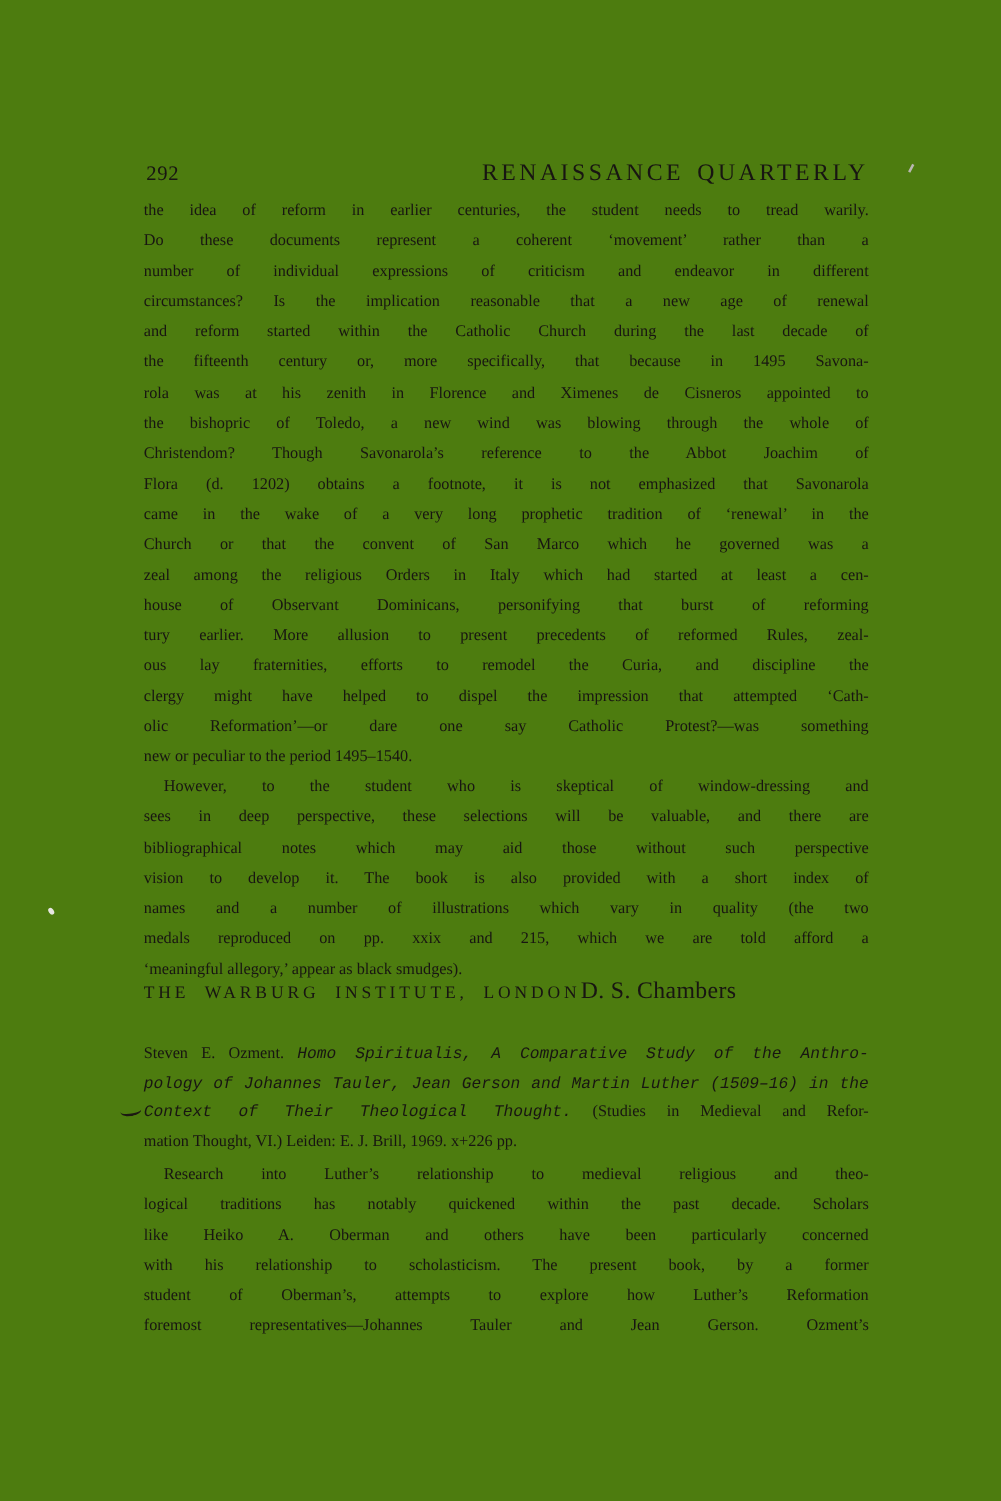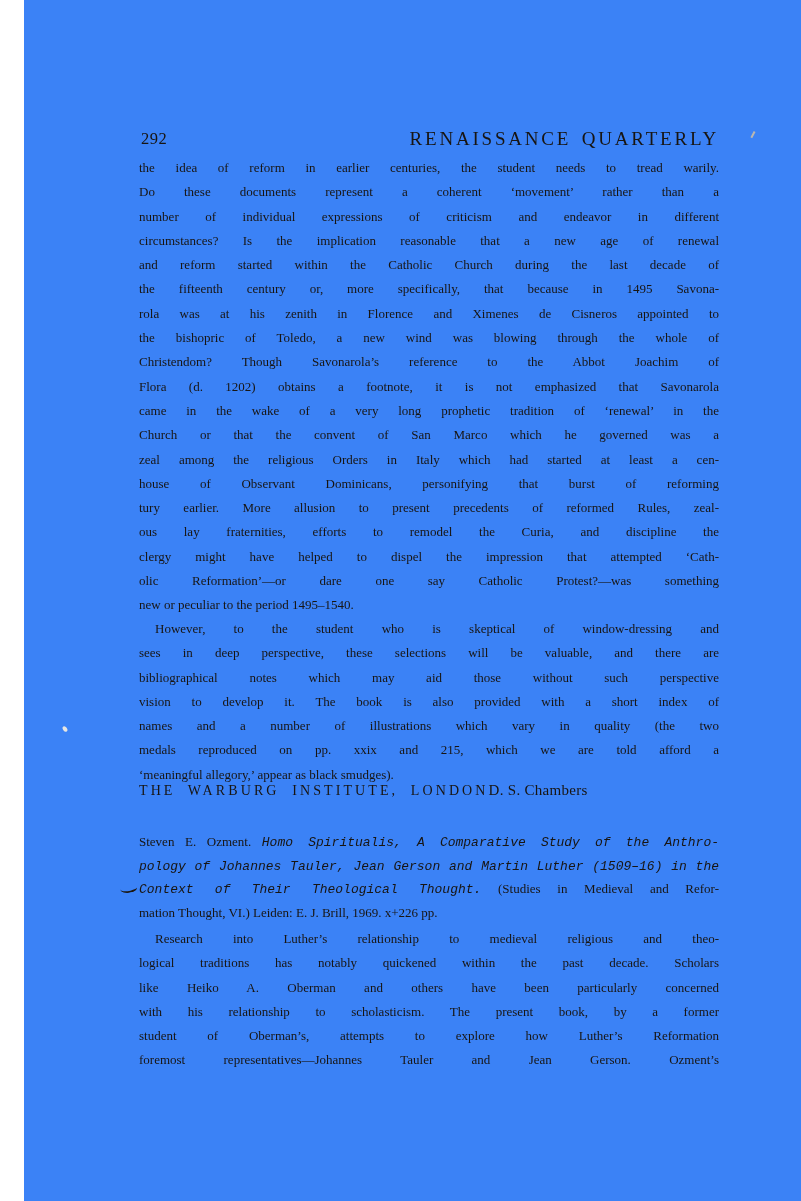--- a/index.html
+++ b/index.html
@@ -11,22 +11,21 @@
     width: 801px;
     height: 1201px;
     position: relative;
     overflow: hidden;
     font-family: "Liberation Serif", "DejaVu Serif", serif;
     color: #181512;
   }
   .page {
     position: absolute;
     inset: 0;
-    background: #3b82f6;
-    margin-left: 24px;
+    background: #4d7c0f;
   }
   
   .header-row {
     position: absolute;
     left: 115px;
     top: 128px;
     width: 580px;
     height: 22px;
   }
   .page-number {
@@ -81,21 +80,21 @@
     height: 24px;
     display: flex;
     align-items: baseline;
   }
   .institution {
     font-size: 14px;
     letter-spacing: 3.1px;
     word-spacing: 6px;
   }
   .reviewer {
-    font-size: 15px;
+    font-size: 19px;
     letter-spacing: 0.3px;
   }
   
   .ink-swash {
     position: absolute;
     left: 96px;
     top: 884px;
     width: 17px;
     height: 7px;
     border-bottom: 2.6px solid #1c1812;

